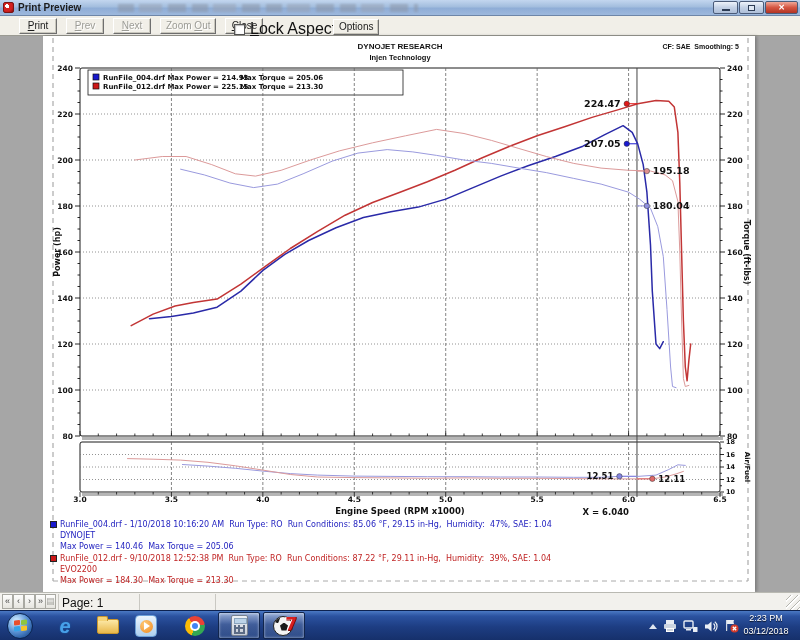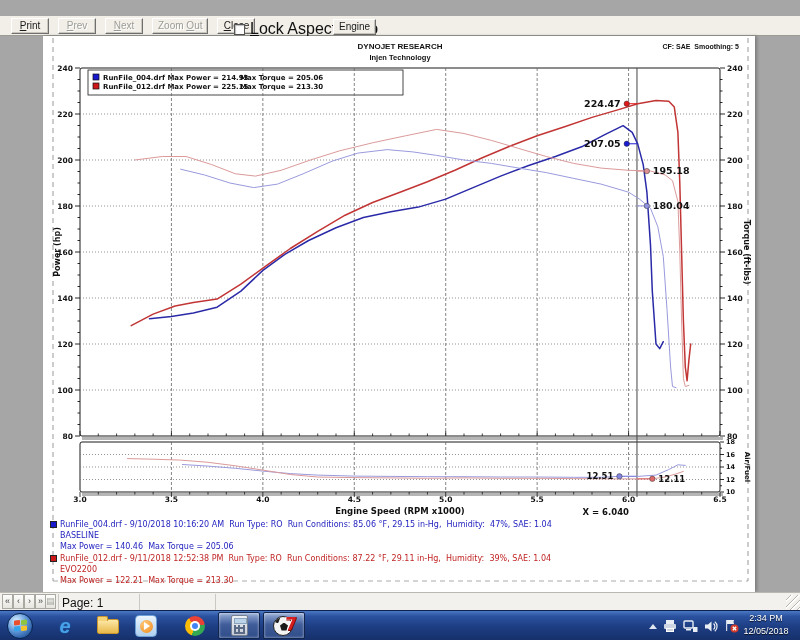--- a/index.html
+++ b/index.html
@@ -17,21 +17,21 @@
   .winbtn{width:25px;height:13px;border:1px solid #4a5b78;border-radius:2px;display:flex;align-items:center;justify-content:center;
     background:linear-gradient(180deg,#eef3fa,#c4d2e6 50%,#aebfd8);font-size:8px;color:#243;line-height:1}
   .winbtn.close{width:33px;background:linear-gradient(180deg,#f0a898,#d55642 50%,#b13424);color:#fff;font-weight:bold}
   .glyph-min{display:block;width:8px;height:2px;background:#2c3c55;margin-top:5px}
   .glyph-restore{display:block;width:7px;height:6px;border:1px solid #2c3c55;background:#dfe8f4}
   
   .toolbar{position:absolute;left:0;top:16px;width:800px;height:20px;background:#f1efe8;border-bottom:1px solid #9b9b93;display:flex;align-items:center}
   .tb-button{height:16px;min-width:38px;margin-right:9px;padding:0 5px;font-size:10px;color:#1a1a1a;text-align:center;line-height:14px;
     background:#f1efe8;border:1px solid;border-color:#fff #6f6f6f #6f6f6f #fff;box-shadow:inset -1px -1px 0 #c9c7bd}
   .tb-button.disabled{color:#9c9c96;text-shadow:1px 1px 0 #fff}
-  #tb-buttons{display:flex;margin-left:11px}
+  #tb-buttons{display:flex;margin-left:19px}
   .chk-wrap{position:absolute;left:234px;top:20px;display:flex;align-items:center}
   .chk-box{width:11px;height:11px;background:#fff;border:1px solid #555;box-shadow:inset 1px 1px 1px #bbb;margin-right:5px}
   .chk-label{font-size:16px;color:#111}
   .opt-btn{position:absolute;left:333px;top:19px}
   u{text-decoration:underline}
   
   .client{position:absolute;left:0;top:36px;width:800px;height:556px;background:#a6a6a6}
   .page{position:absolute;left:43px;top:0;width:712px;height:556px;background:#fff;box-shadow:2px 0 3px rgba(0,0,0,.25)}
   .hdr{position:absolute;color:#111;font-weight:bold;white-space:pre}
   #hdr-title{left:37px;top:6px;width:640px;text-align:center;font-size:8px}
@@ -90,35 +90,49 @@
   .tray{position:absolute;top:0;height:30px;display:flex;align-items:center}
   .tray-ico{margin:0 3px;display:flex;align-items:center;justify-content:center}
   .chev{width:0;height:0;border-left:4px solid transparent;border-right:4px solid transparent;border-bottom:5px solid #dfe6f0}
   .clock{position:absolute;right:3px;top:1px;width:62px;height:28px;color:#fff;font-size:9px;text-align:center;line-height:1.45;text-shadow:0 1px 1px rgba(0,0,0,.8)}
 </style>
 </head>
 <body>
 
 <div id="root">
 
+  <div class="titlebar">
+    <span class="app-ico"></span>
+    <span class="title-text">Print Preview</span>
+    <span class="blurline"></span>
+    <span class="winbtns">
+      <span class="winbtn">
+          <i class="glyph-min"></i>
+        </span>
+      <span class="winbtn">
+          <i class="glyph-restore"></i>
+        </span>
+      <span class="winbtn close">✕</span>
+    </span>
+  </div>
 
   <div class="toolbar">
     <span id="tb-buttons">
         <button class="tb-button"><u>P</u>rint</button>
         <button class="tb-button disabled"><u>P</u>rev</button>
         <button class="tb-button disabled"><u>N</u>ext</button>
         <button class="tb-button disabled">Zoom <u>O</u>ut</button>
         <button class="tb-button"><u>C</u>lose</button>
       </span>
   </div>
   <span class="chk-wrap">
     <span class="chk-box"></span>
     <span class="chk-label"><u>L</u>ock Aspect Ratio</span>
   </span>
-  <button class="tb-button opt-btn">Engine</button>
+  <button class="tb-button opt-btn">Options</button>
 
   <div class="client">
     <div class="page">
       <svg id="chart" width="712" height="556" viewBox="0 0 712 556">
           <line x1="10" y1="2" x2="10" y2="545" stroke="#999" stroke-width="1" stroke-dasharray="5,4"></line>
           <line x1="705" y1="2" x2="705" y2="545" stroke="#999" stroke-width="1" stroke-dasharray="5,4"></line>
           <line x1="10" y1="545" x2="705" y2="545" stroke="#aaa" stroke-width="1" stroke-dasharray="5,4"></line>
           <line x1="39" y1="402.5" x2="680" y2="402.5" stroke="#b5b5b5" stroke-width="3"></line>
           <line x1="39" y1="458.5" x2="680" y2="458.5" stroke="#b5b5b5" stroke-width="3"></line>
           <rect x="37" y="32" width="640" height="368" fill="#fff" stroke="#1a1a1a" stroke-width="1" rx="2"></rect>
@@ -360,29 +374,29 @@
           <line x1="593.9828571428573" y1="442.8125" x2="609.3428571428572" y2="442.8125" stroke="#e06868" stroke-width="1"></line>
           <circle cx="609.3428571428572" cy="442.8125" r="2.7" fill="#e06868" stroke="#333" stroke-width="0.5"></circle>
           <text x="615.3428571428572" y="445.8125" font-size="8.5" text-anchor="start" font-weight="bold">12.11</text>
         </svg>
       <div class="hdr" id="hdr-sub">Injen Technology</div>
       <div class="hdr" id="hdr-title">DYNOJET RESEARCH</div>
       <div class="hdr" id="hdr-right">CF: SAE  Smoothing: 5</div>
 
       <div class="run-block">
         <span class="run-sq sq-blue" style="top:485px"></span>
-        <div class="run-line run-blue" style="top:484px">RunFile_004.drf - 9/10/2018 10:16:20 AM  Run Type: RO  Run Conditions: 85.06 °F, 29.15 in-Hg,  Humidity:  47%, SAE: 1.04</div>
-        <div class="run-line run-blue" style="top:495px">BASELINE</div>
+        <div class="run-line run-blue" style="top:484px">RunFile_004.drf - 1/10/2018 10:16:20 AM  Run Type: RO  Run Conditions: 85.06 °F, 29.15 in-Hg,  Humidity:  47%, SAE: 1.04</div>
+        <div class="run-line run-blue" style="top:495px">DYNOJET</div>
         <div class="run-line run-blue" style="top:506px">Max Power = 140.46  Max Torque = 205.06</div>
       </div>
       <div class="run-block">
         <span class="run-sq sq-red" style="top:519px"></span>
-        <div class="run-line run-red" style="top:518px">RunFile_012.drf - 9/11/2018 12:52:38 PM  Run Type: RO  Run Conditions: 87.22 °F, 29.11 in-Hg,  Humidity:  39%, SAE: 1.04</div>
+        <div class="run-line run-red" style="top:518px">RunFile_012.drf - 9/10/2018 12:52:38 PM  Run Type: RO  Run Conditions: 87.22 °F, 29.11 in-Hg,  Humidity:  39%, SAE: 1.04</div>
         <div class="run-line run-red" style="top:529px">EVO2200</div>
-        <div class="run-line run-red" style="top:540px">Max Power = 122.21  Max Torque = 213.30</div>
+        <div class="run-line run-red" style="top:540px">Max Power = 184.30  Max Torque = 213.30</div>
       </div>
     </div>
   </div>
 
   <div class="statusbar">
     <span id="sb-nav"><span class="sb-btn" style="left: 2px;">«</span><span class="sb-btn" style="left: 13px;">‹</span><span class="sb-btn" style="left: 24px;">›</span><span class="sb-btn" style="left: 35px;">»</span></span>
     <span class="sb-btn dim" style="left:45px">▤</span>
     <span class="sb-sep" style="left:58px"></span>
     <span id="sb-page">Page: 1</span>
     <span class="sb-sep" style="left:139px"></span>
@@ -453,17 +467,17 @@
       <span class="tray-ico">
         <svg width="15" height="14" viewBox="0 0 15 14">
             <path d="M2 1 L10 1 Q9 3 10 5 L2 5 Z" fill="#e9eef5"></path>
             <rect x="2" y="1" width="1.2" height="11" fill="#cfd8e4"></rect>
             <circle cx="10.5" cy="9.5" r="4" fill="#d23b2a"></circle>
             <path d="M8.8 7.8 L12.2 11.2 M12.2 7.8 L8.8 11.2" stroke="#fff" stroke-width="1.3"></path>
           </svg>
       </span>
     </span>
     <span class="clock">
-      <div>2:34 PM</div>
-      <div>12/05/2018</div>
+      <div>2:23 PM</div>
+      <div>03/12/2018</div>
     </span>
   </div>
 </div>
 
 </body></html>

